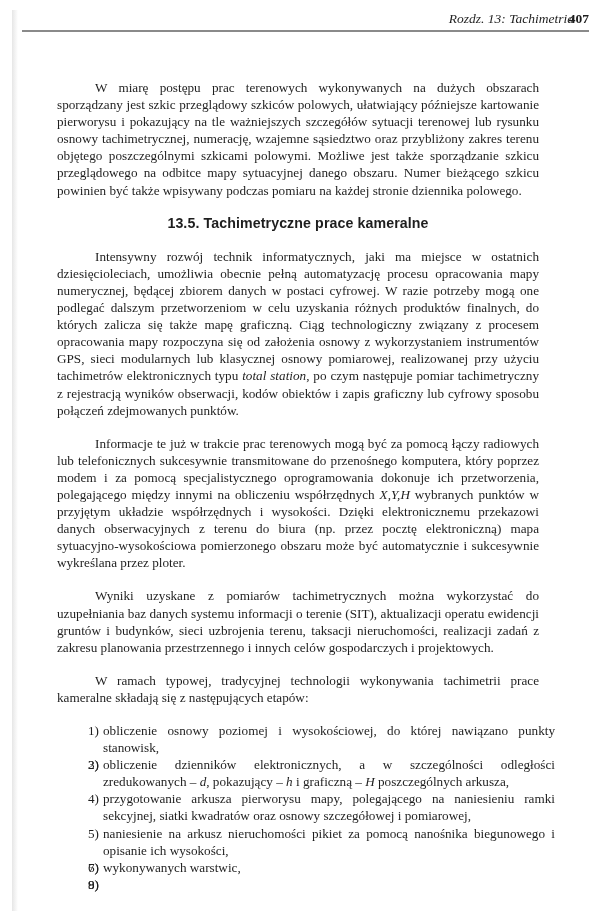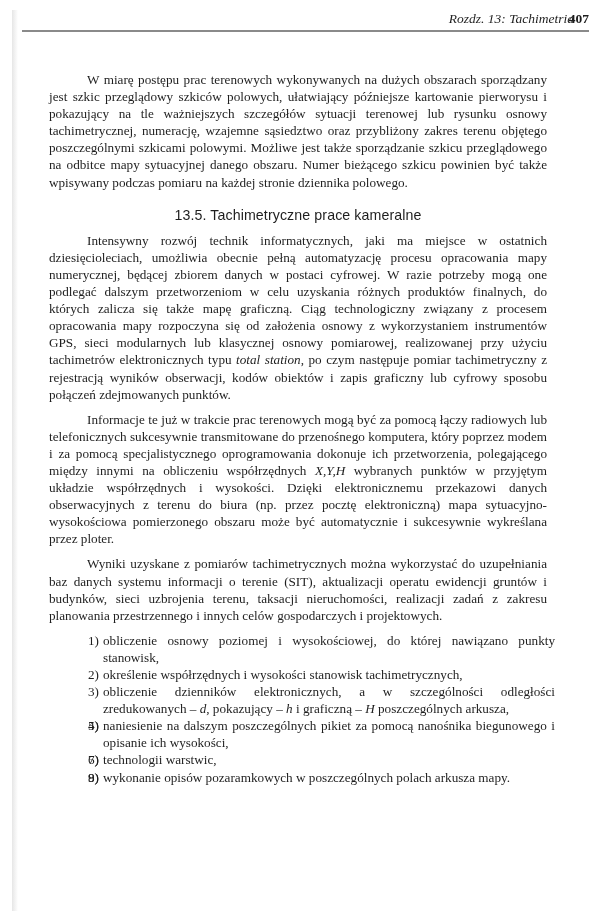--- a/index.html
+++ b/index.html
@@ -23,24 +23,24 @@
     position: absolute; right: 0; top: 0; font-weight: bold; font-size: 13.5px;
   }
   .header-rule {
     position: absolute; left: 22px; top: 30px; width: 567px; height: 2px;
     background: #8a8a8a;
   }
   .content {
     position: absolute; left: 41px; top: 63px; width: 514px;
     font-size: 13.2px; line-height: 17.1px; text-align: justify;
   }
-  .content p { margin: 8px; text-indent: 38px; hyphens: manual; }
+  .content p { margin: 16px; text-indent: 38px; hyphens: manual; }
   .section-heading {
     font-family: "Liberation Sans", "DejaVu Sans", sans-serif;
-    font-weight: normal; font-size: 14.2px; text-align: center;
+    font-weight: bold; font-size: 14.2px; text-align: center;
     margin: 16px 0 8px 0; letter-spacing: 0.1px;
   }
   ol.steps { list-style: none; margin: 0; padding: 0; }
   ol.steps li {
     position: relative; padding-left: 62px; text-align: justify;
   }
   ol.steps li .num {
     position: absolute; left: 38px; top: 0; width: 20px; text-align: right;
   }
   i.sym { font-style: italic; }
@@ -60,25 +60,26 @@
   <p>W miarę postępu prac terenowych wykonywanych na dużych obszarach sporządzany jest szkic przeglądowy szkiców polowych, ułatwiający późniejsze kartowanie pierworysu i pokazujący na tle ważniejszych szczegółów sytuacji terenowej lub rysunku osnowy tachimetrycznej, numerację, wzajemne sąsiedztwo oraz przybliżony zakres terenu objętego poszczególnymi szkicami polowymi. Możliwe jest także sporządzanie szkicu przeglądowego na odbitce mapy sytuacyjnej danego obszaru. Numer bieżącego szkicu powinien być także wpisywany podczas pomiaru na każdej stronie dziennika polowego.</p>
 
   <div class="section-heading">13.5. Tachimetryczne prace kameralne</div>
 
   <p><span>Intensywny rozwój technik informatycznych, jaki ma miejsce w ostatnich dziesięcioleciach, umożliwia obecnie pełną automatyzację procesu opracowania mapy numerycznej, będącej zbiorem danych w postaci cyfrowej. W razie potrzeby mogą one podlegać dalszym przetworzeniom w celu uzyskania różnych produktów finalnych, do których zalicza się także mapę graficzną. Ciąg technologiczny związany z procesem opracowania mapy rozpoczyna się od założenia osnowy z wykorzystaniem instrumentów GPS, sieci modularnych lub klasycznej osnowy pomiarowej, realizowanej przy użyciu tachimetrów elektronicznych typu </span><i>total station</i><span>, po czym następuje pomiar tachimetryczny z rejestracją wyników obserwacji, kodów obiektów i zapis graficzny lub cyfrowy sposobu połączeń zdejmowanych punktów.</span></p>
 
   <p><span>Informacje te już w trakcie prac terenowych mogą być za pomocą łączy radiowych lub telefonicznych sukcesywnie transmitowane do przenośnego komputera, który poprzez modem i za pomocą specjalistycznego oprogramowania dokonuje ich przetworzenia, polegającego między innymi na obliczeniu współrzędnych </span><i>X,Y,H</i><span> wybranych punktów w przyjętym układzie współrzędnych i wysokości. Dzięki elektronicznemu przekazowi danych obserwacyjnych z terenu do biura (np. przez pocztę elektroniczną) mapa sytuacyjno-wysokościowa pomierzonego obszaru może być automatycznie i sukcesywnie wykreślana przez ploter.</span></p>
 
   <p>Wyniki uzyskane z pomiarów tachimetrycznych można wykorzystać do uzupełniania baz danych systemu informacji o terenie (SIT), aktualizacji operatu ewidencji gruntów i budynków, sieci uzbrojenia terenu, taksacji nieruchomości, realizacji zadań z zakresu planowania przestrzennego i innych celów gospodarczych i projektowych.</p>
 
+  <p>W ramach typowej, tradycyjnej technologii wykonywania tachimetrii prace kameralne składają się z następujących etapów:</p>
 
   <ol class="steps">
     <li><span class="num">1)</span><span>obliczenie osnowy poziomej i wysokościowej, do której nawiązano punkty stanowisk,</span></li>
-    <li><span class="num">2)</span><span>określenie współrzędnych i wysokości stanowisk tachimetrycznych,</span></li>
+    <li><span class="num">2)</span></li>
     <li><span class="num">3)</span><span>obliczenie dzienników elektronicznych, a w szczególności odległości zredukowanych – </span><i class="sym">d</i><span>, pokazujący – </span><i class="sym">h</i><span> i graficzną – </span><i class="sym">H</i><span> poszczególnych arkusza,</span></li>
-    <li><span class="num">4)</span></li>
-    <li><span class="num">5)</span><span>naniesienie na dalszym poszczególnych pikiet za pomocą nanośnika biegunowego i opisanie ich wysokości,</span></li>
+    <li><span class="num">4)</span><span>przygotowanie arkusza pierworysu mapy, polegającego na naniesieniu ramki sekcyjnej, siatki kwadratów oraz osnowy szczegółowej i pomiarowej,</span></li>
+    <li><span class="num">5)</span><span>naniesienie na arkusz nieruchomości pikiet za pomocą nanośnika biegunowego i opisanie ich wysokości,</span></li>
     <li><span class="num">6)</span></li>
-    <li><span class="num">7)</span><span>technologii warstwic,</span></li>
+    <li><span class="num">7)</span><span>wykonywanych warstwic,</span></li>
     <li><span class="num">8)</span></li>
-    <li><span class="num">9)</span><span>wykonanie opisów pozaramkowych w poszczególnych polach arkusza mapy.</span></li>
+    <li><span class="num">9)</span></li>
   </ol>
 </div>
 
 </body></html>

